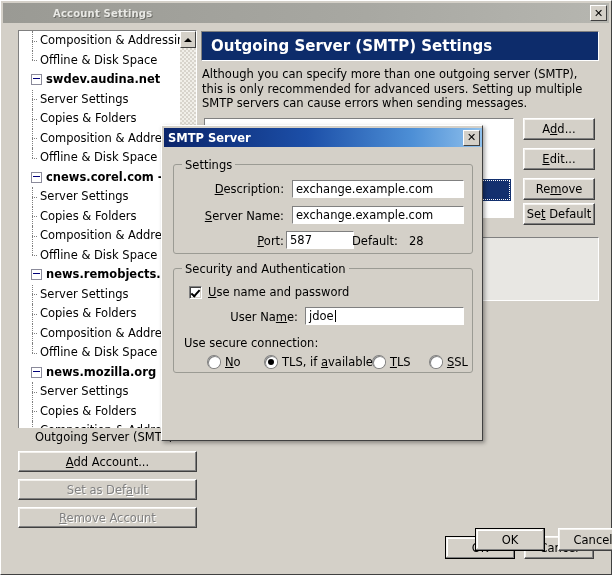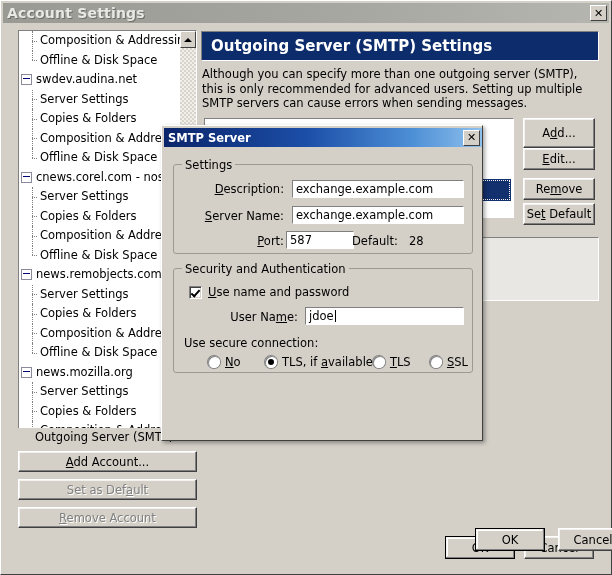--- a/index.html
+++ b/index.html
@@ -38,24 +38,25 @@
     background: linear-gradient(to right, #9a9a94 0%, #a8a8a2 60%, #b6b6b0 100%);
     display: flex;
     align-items: center;
     box-sizing: border-box;
     padding: 0 2px 0 4px;
   }
   #main-title-text {
     flex: 1;
     color: #e8e8e4;
     font-weight: bold;
-    font-size: 14px;
+    font-size: 10px;
     letter-spacing: .2px;
     text-shadow: 1px 1px 0 #6e6e68;
     white-space: nowrap;
+    margin-left: 46px;
   }
   .sys-close {
     width: 17px; height: 16px;
     background: #d4d0c8;
     border: 1px solid #ffffff;
     border-right-color: #404040;
     border-bottom-color: #404040;
     display: flex;
     align-items: center;
     justify-content: center;
@@ -91,21 +92,21 @@
   .tree-row {
     height: 19.5px;
     line-height: 19.5px;
     white-space: nowrap;
     font-size: 11.5px;
     display: flex;
     align-items: center;
     padding-left: 2px;
     cursor: default;
   }
-  .tree-row.account { padding-left: 2px; }
+  .tree-row.account { padding-left: 12px; font-weight: bold; }
   .tree-row.child   { padding-left: 21px; position: relative; }
   .tree-row.child::before {
     content: "";
     position: absolute;
     left: 13px;
     top: 0;
     bottom: 0;
     border-left: 1px dotted #7f7f7f;
   }
   .tree-row.child::after {
@@ -281,21 +282,21 @@
     left: 203px; top: 236px;
     width: 395px;
     height: 64px;
     background: #e8e7e3;
     box-sizing: border-box;
     border: 1px solid #808080;
     border-right-color: #ffffff;
     border-bottom-color: #ffffff;
   }
 
-  #btn-add     { position:absolute; left:522px; top:117px; width:72px; height:30px; }
+  #btn-add     { position:absolute; left:522px; top:117px; width:72px; height:22px; }
   #btn-edit    { position:absolute; left:522px; top:147px; width:72px; height:22px; }
   #btn-remove  { position:absolute; left:522px; top:177px; width:72px; height:22px; }
   #btn-setdef  { position:absolute; left:522px; top:202px; width:72px; height:22px; }
 
   #btn-ok-main     { position:absolute; left:444px; top:535px; width:70px; height:23px; }
   #btn-cancel-main { position:absolute; left:523px; top:535px; width:70px; height:23px; }
 
   
   #smtp-dialog {
     position: absolute;

